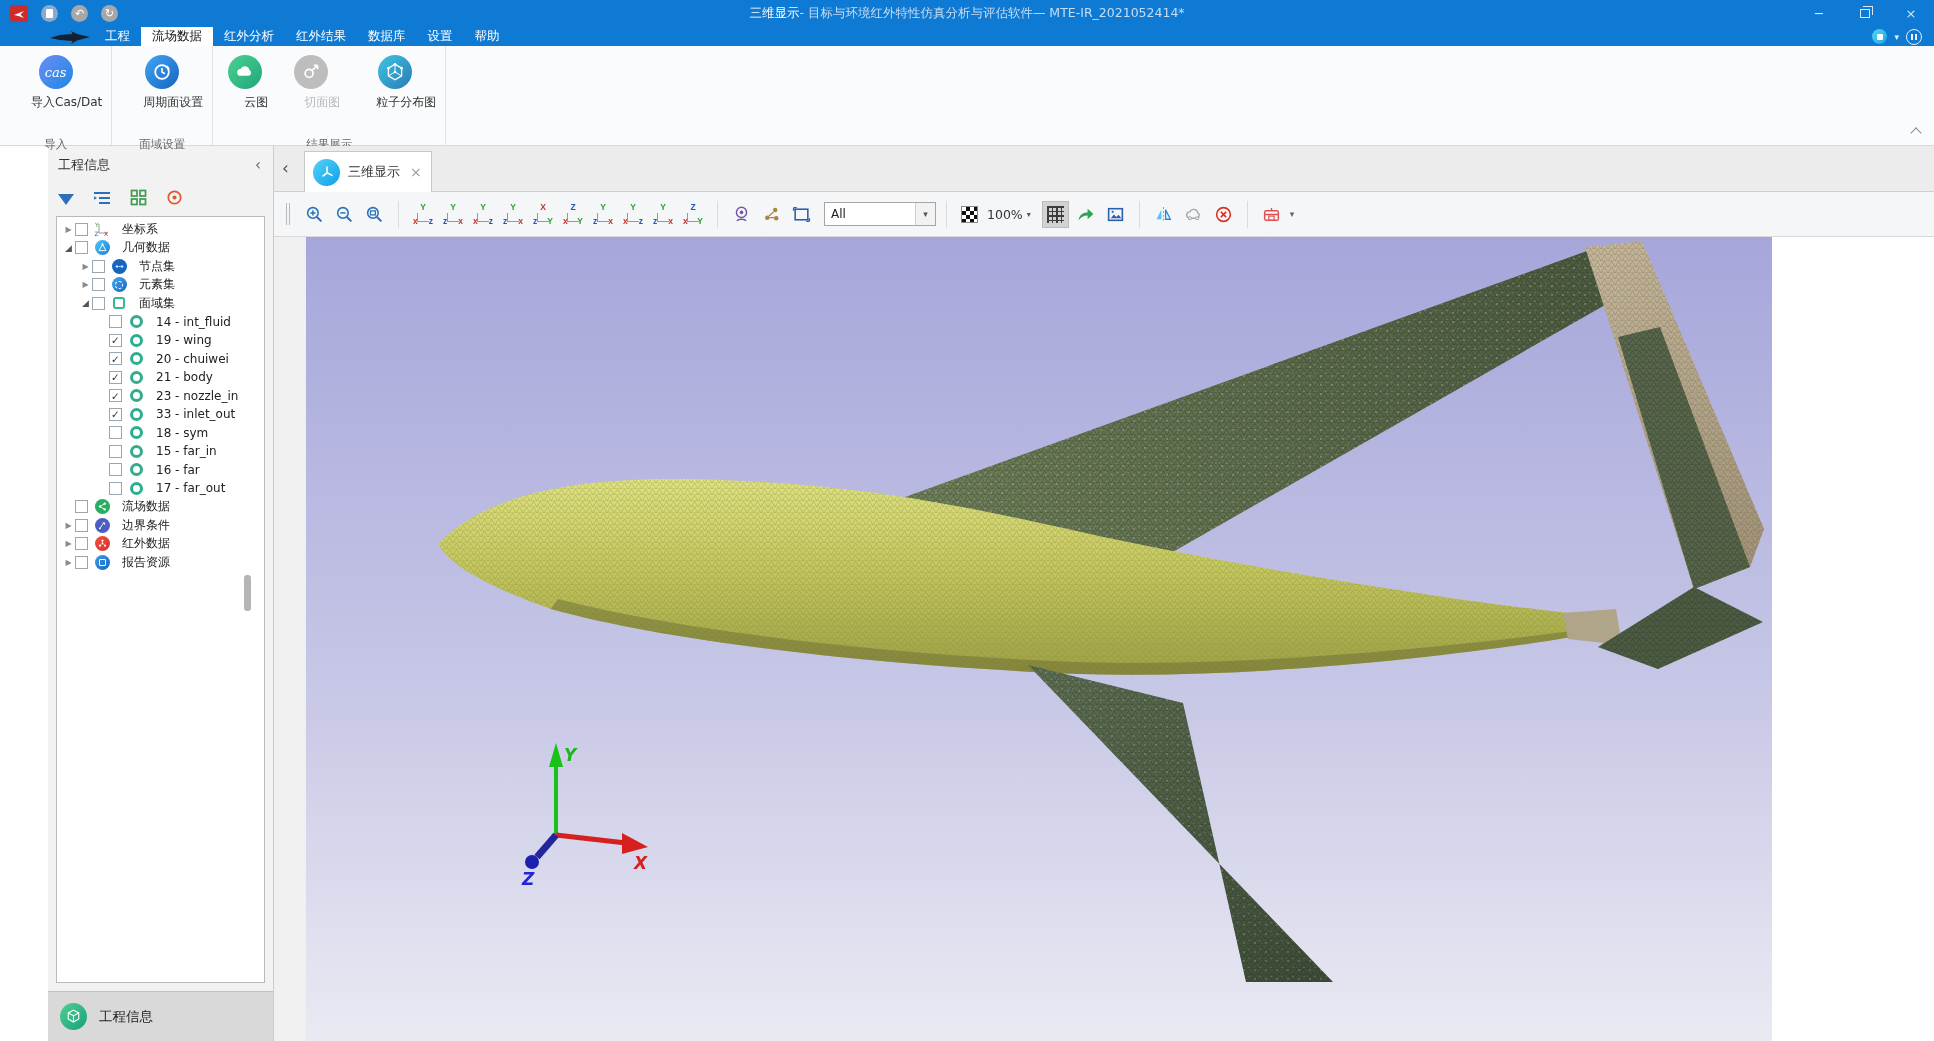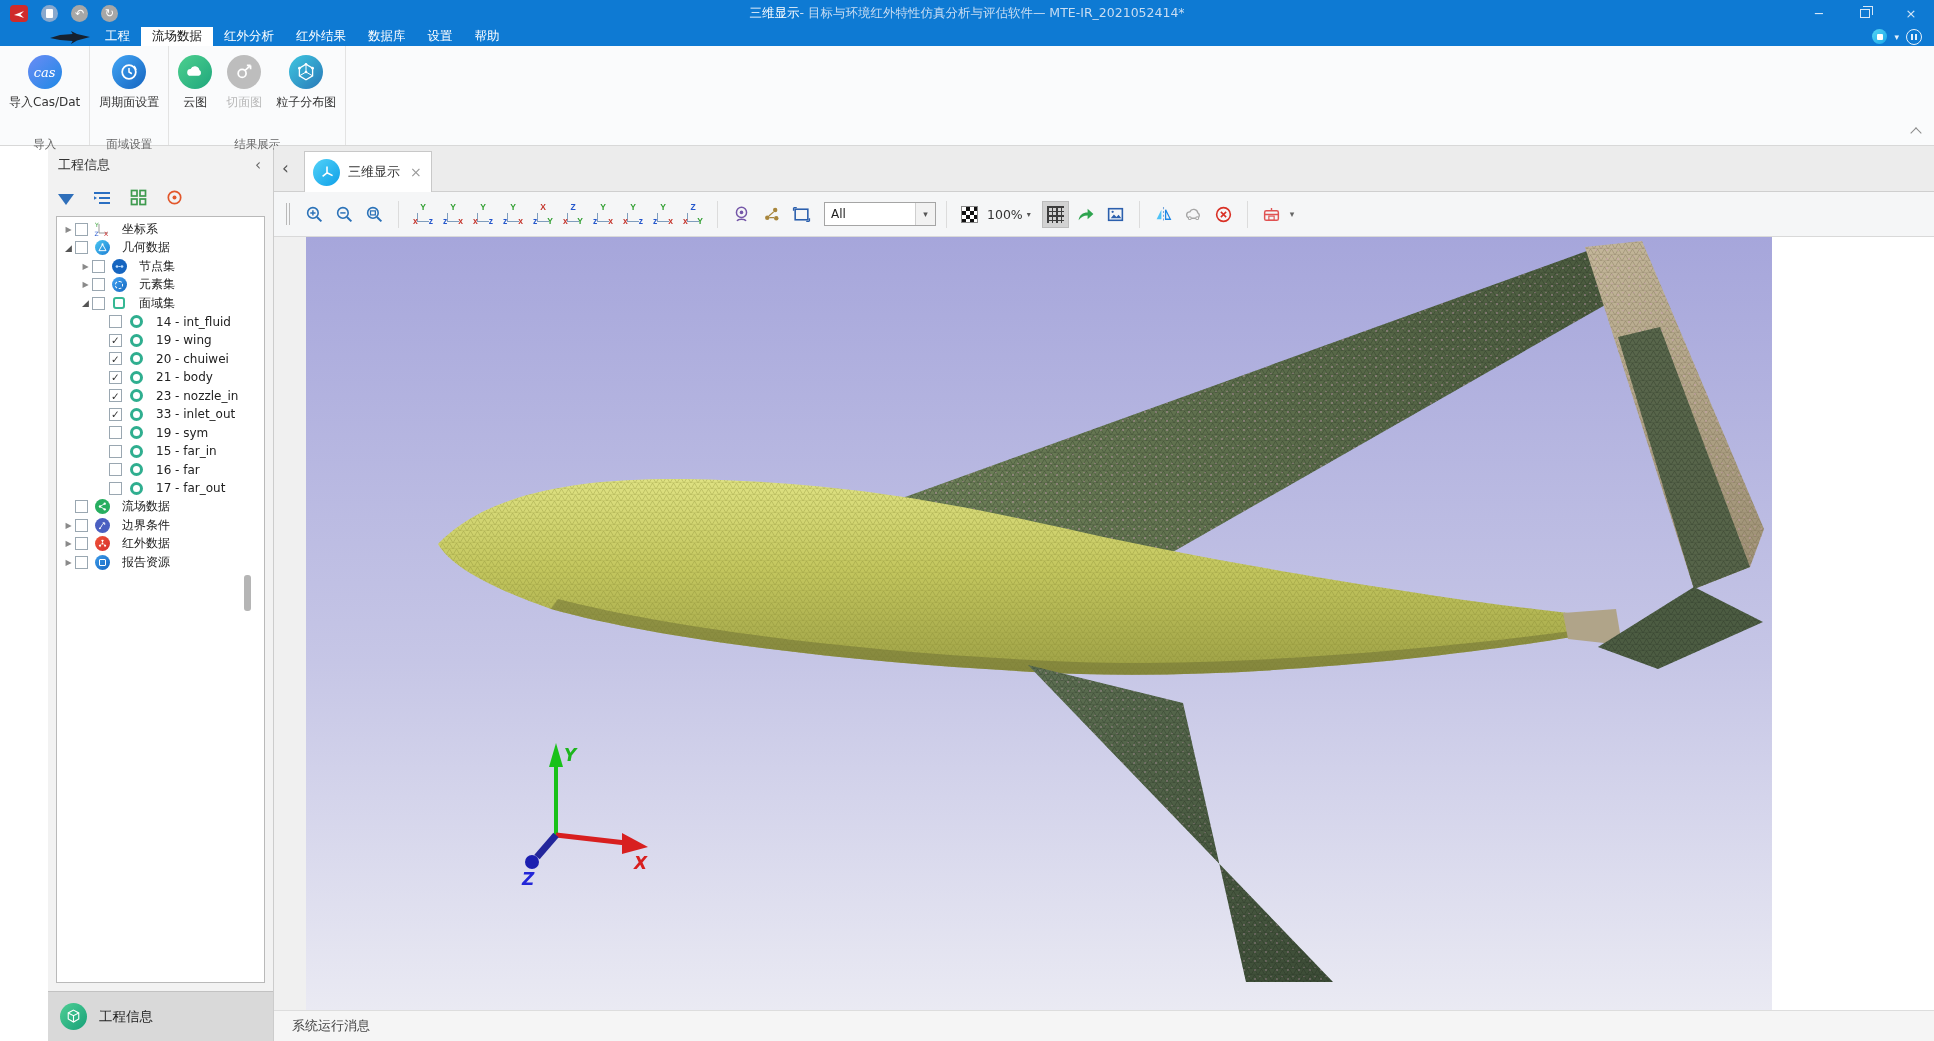--- a/index.html
+++ b/index.html
@@ -36,21 +36,21 @@
   .mring { width:16px; height:16px; border-radius:50%; border:1.4px solid #e6f1fb; display:flex; align-items:center; justify-content:center; gap:1.5px; }
   .mring i { width:2px; height:6px; background:#e6f1fb; }
   
   .ribbon { height:100px; background:var(--c-ribbon_bg,#fafbfc); border-bottom:1px solid #d8d8d8; display:flex; position:relative; flex:0 0 auto;}
   .rgroup { display:flex; flex-direction:column; border-right:1px solid #e3e3e3; padding:0 2px;gap:24px; }
   .rbtns { display:flex; flex:1; align-items:flex-start; padding-top:9px; }
   .rbtn { display:flex; flex-direction:column; align-items:center; padding:0 7px; cursor:default; }
   .rico { width:34px; height:34px; border-radius:50%; display:flex; align-items:center; justify-content:center; }
   .rico svg { width:22px; height:22px; }
   .cas-t { font-style:italic; font-family:"DejaVu Serif",serif; color:#fff; font-size:13px; }
-  .rlabel { margin-top:5px; font-size:12px; color:#333; white-space:nowrap; }
+  .rlabel { margin-top:5px; font-size:12px; color:#333; white-space:nowrap;margin-left:22px; }
   .rbtn.disabled .rlabel { color:#b9b9b9; }
   .rgl { text-align:center; font-size:11.5px; color:#666; padding:2px 0 4px; }
   .ribbon-collapse { position:absolute; right:14px; bottom:8px; width:8px; height:8px; border-left:1.6px solid #8a8a8a; border-top:1.6px solid #8a8a8a; transform:rotate(45deg); }
   
   .workspace { flex:1; display:flex; min-height:0;margin-left:48px; }
   .lpanel { width:226px; background:var(--c-panel_bg,#f2f2f2); border-right:1px solid #cccccc; display:flex; flex-direction:column; }
   .lp-head { height:38px; display:flex; align-items:center; padding:0 12px 0 10px; }
   .lp-title { font-size:13px; color:#333; flex:1; }
   .lp-collapse { color:#666; font-size:15px; }
   .lp-icons { height:30px; display:flex; align-items:center; gap:19px; padding-left:10px; }
@@ -388,21 +388,21 @@
               <i class="tring"></i>
             </span>
             <span class="tlabel">33 - inlet_out</span>
           </div>
           <div class="trow" style="padding-left: 39px;">
             <span class="texp"></span>
             <span class="tcb"></span>
             <span class="ticonw">
               <i class="tring"></i>
             </span>
-            <span class="tlabel">19 - sym</span>
+            <span class="tlabel">18 - sym</span>
           </div>
           <div class="trow" style="padding-left: 39px;">
             <span class="texp"></span>
             <span class="tcb"></span>
             <span class="ticonw">
               <i class="tring"></i>
             </span>
             <span class="tlabel">15 - far_in</span>
           </div>
           <div class="trow" style="padding-left: 39px;">
@@ -739,21 +739,18 @@
               <text x="328" y="632" fill="#d81f1f">X</text>
               <line x1="250" y1="598" x2="231" y2="620" stroke="#23269b" stroke-width="7"></line>
               <circle cx="226" cy="625" r="7" fill="#1c1fb0"></circle>
               <text x="216" y="648" fill="#2326d8">Z</text>
             </g>
           </svg>
         </div>
         <div class="vright"></div>
       </div>
 
-      <div class="msgbar">
-        <span>系统运行消息</span>
-      </div>
     </div>
   </div>
 
 
   <div class="splitter"></div>
 </div>
 
 </body></html>

